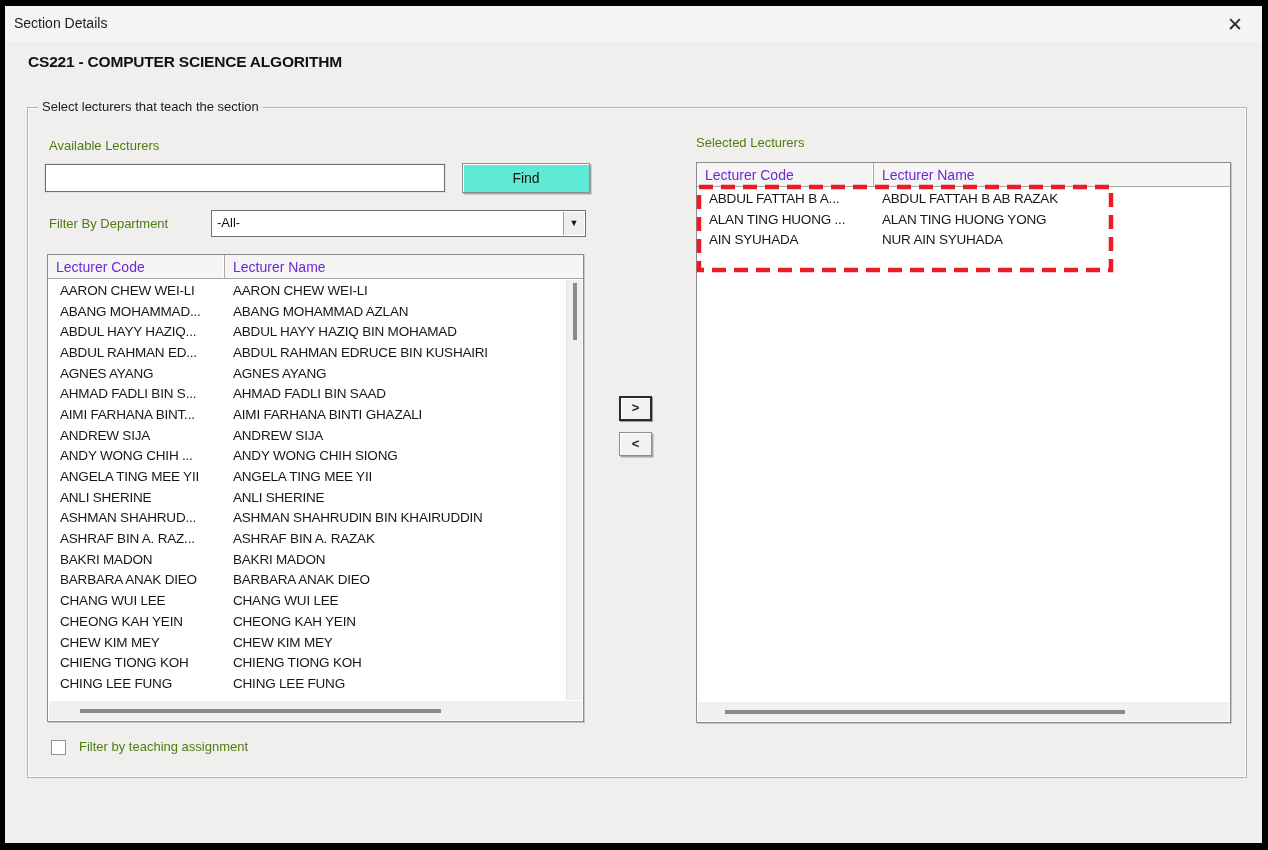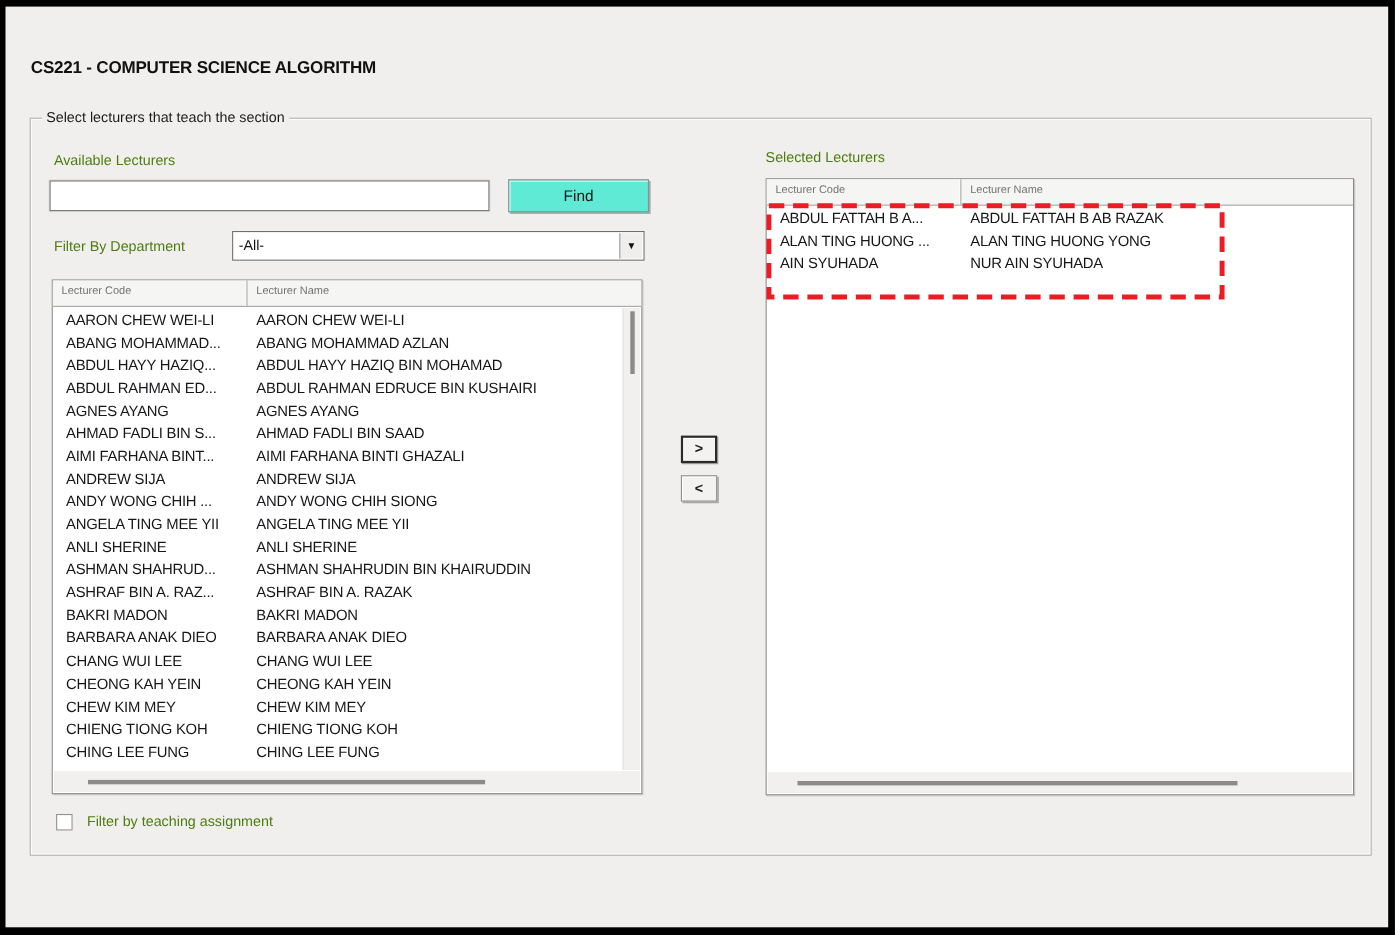--- a/index.html
+++ b/index.html
@@ -70,21 +70,21 @@
     position:absolute; background:#fff; border:1px solid #8b8b8b;
     box-shadow:1px 1px 0 #c7c6c5;
   }
   .lv-avail { left:19px; top:146px; width:537px; height:468px; }
   .lv-sel   { left:668px; top:54px;  width:535px; height:561px; }
   .lv-header {
     position:absolute; left:0; top:0; right:0; height:24px;
     background:#f5f5f4; border-bottom:1px solid #a5a5a5; display:flex;
   }
   .lv-hcell {
-    font-size:10px; color:#737373; padding:4px 0 0 8px;
+    font-size:14px; color:#6d28d9; padding:4px 0 0 8px;
     border-right:1px solid #ababab; box-shadow:inset -1px 0 0 #fdfdfd;
     height:100%;
   }
   .lv-hcell.c1 { width:177px; }
   .lv-hcell.c2 { flex:1; border-right:none; box-shadow:none; }
   .lv-rows { position:absolute; left:0; right:0; overflow:hidden; }
   .lv-avail .lv-rows { top:25px; height:424px; right:18px; }
   .lv-sel   .lv-rows { top:25px; height:515px; }
   .lv-row { display:flex; height:20.7px; align-items:center; }
   .lv-cell {
@@ -135,20 +135,24 @@
   .footer { position:absolute; left:0; top:796px; width:1257px; height:41px; }
   .cancel-btn { left:1032px; width:106px; }
   .ok-btn { left:1147px; width:106px; }
 </style>
 </head>
 <body>
 
 <div class="page">
   <div class="dialog">
 
+    <div class="titlebar">
+      <span class="title-text">Section Details</span>
+      <span class="close-btn">✕</span>
+    </div>
 
     <div class="heading">CS221 - COMPUTER SCIENCE ALGORITHM</div>
 
     <div class="groupbox">
       <span class="groupbox-label">Select lecturers that teach the section</span>
 
       <span class="lbl" style="left:21px; top:30px;">Available Lecturers</span>
 
       <input class="search-input" type="text" value="" style="">
       <div class="btn find-btn">Find</div>

